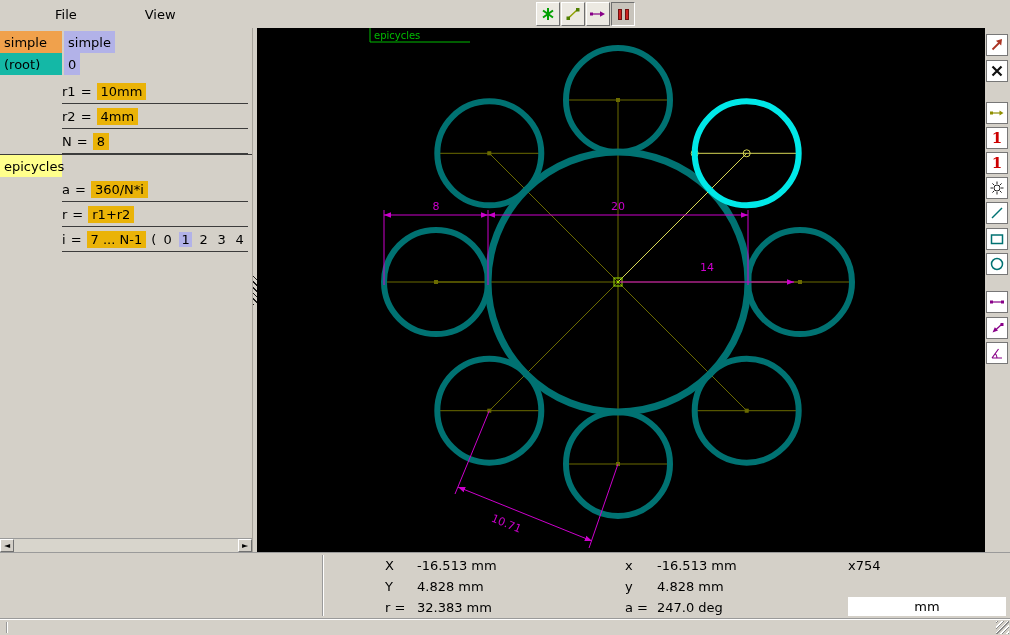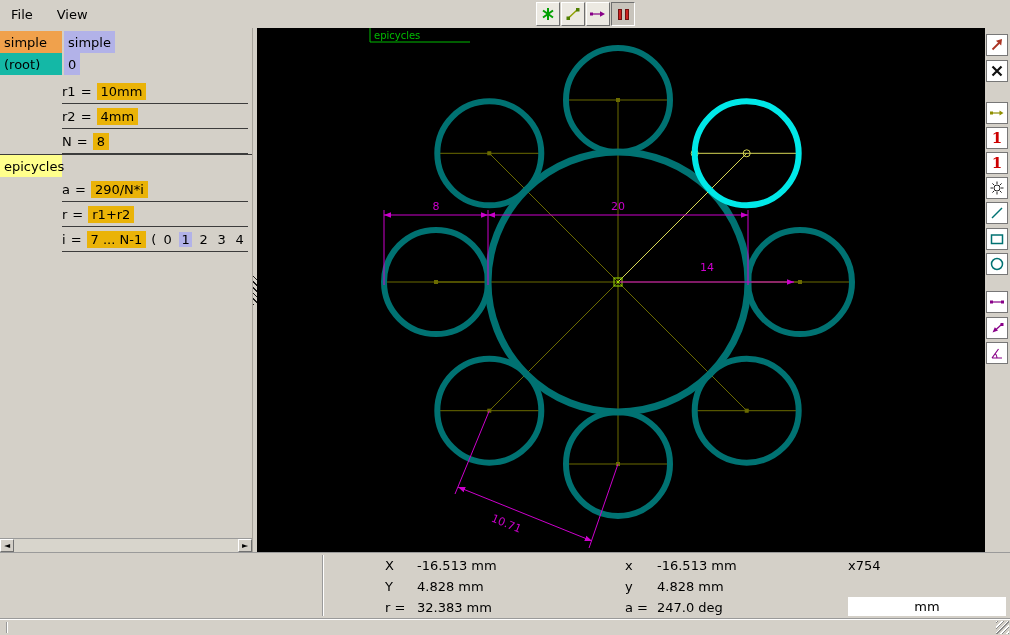--- a/index.html
+++ b/index.html
@@ -4,21 +4,21 @@
 <style>
   * { margin:0; padding:0; box-sizing:border-box; }
   html,body { width:1010px; height:635px; }
   body { font-family:"DejaVu Sans","Liberation Sans",sans-serif; font-size:13px; color:#000; }
   svg { font-family:inherit; display:block; }
 
   .window { position:relative; width:1010px; height:635px; background:#d4d0c8; overflow:hidden; }
 
   
   .topbar { position:relative; height:28px; background:#d4d0c8; display:flex; align-items:center; padding-left:8px; gap:18px; }
-  .menu-item { padding:2px 3px; cursor:default; }
+  .menu-item { padding:2px 3px; cursor:default;margin-left:44px; }
   .top-tools { position:absolute; left:536px; top:2px; display:flex; gap:1px; }
   .tbtn { width:24px; height:24px; background:#ece9e2; border:1px solid; border-color:#ffffff #6f6f6f #6f6f6f #ffffff;
           display:flex; align-items:center; justify-content:center; padding:0; }
   .tbtn.pressed { background:#c8c4bc; border-color:#6f6f6f #ffffff #ffffff #6f6f6f; }
   .pause-icon { display:flex; gap:3px; }
   .pause-icon i { display:block; width:4px; height:11px; background:#cc2222; border:1px solid #701111; }
 
   
   .main { display:flex; height:524px;justify-content:space-between; }
 
@@ -164,21 +164,21 @@
       <div class="p-row group-row">
         <div class="p-left yellow">epicycles</div>
         <div class="p-right nb"></div>
       </div>
 
       <div class="p-row">
         <div class="p-left"></div>
         <div class="p-right">
           <span>a</span>
           <span>=</span>
-          <span class="p-val">290/N*i</span>
+          <span class="p-val">360/N*i</span>
         </div>
       </div>
       <div class="p-row">
         <div class="p-left"></div>
         <div class="p-right">
           <span>r</span>
           <span>=</span>
           <span class="p-val">r1+r2</span>
         </div>
       </div>

